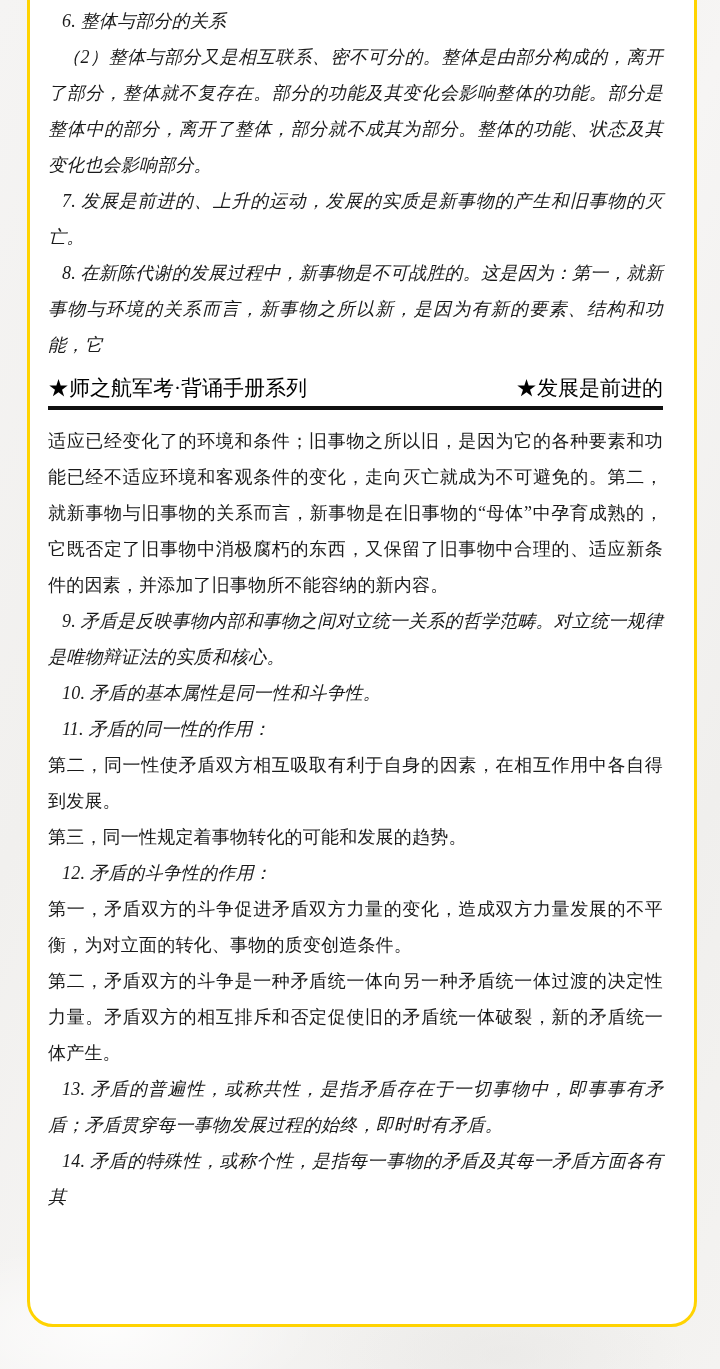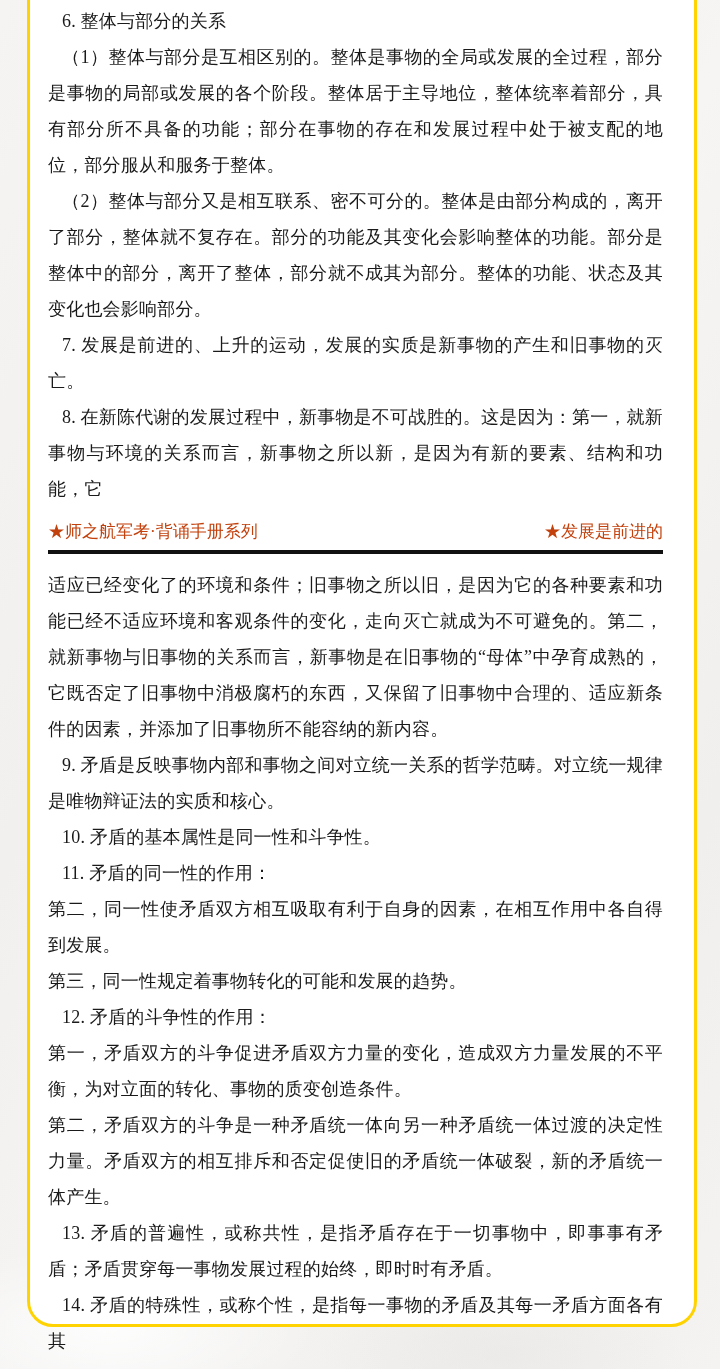--- a/index.html
+++ b/index.html
@@ -29,49 +29,48 @@
     padding: 40px 31px 0 18px;
   }
   .para {
     margin: 0;
     font-size: 18px;
     line-height: 36px;
     letter-spacing: 0.2px;
     color: #1a1a1a;
     text-align: justify;
   }
-  .para.indent { text-indent: 14px; }
+  .para.indent { text-indent: 14px; font-style: italic; }
   .page-header {
     margin-top: 13px;
     margin-bottom: 13px;
   }
   .header-row {
     display: flex;
     justify-content: space-between;
     align-items: center;
-    font-size: 17px;
+    font-size: 21px;
     line-height: 24px;
-    color: #c2410c;
+    color: #000000;
   }
   .double-rule {
     margin-top: 6px;
     height: 2px;
     border-top: 2px solid #111111;
     border-bottom: 2px solid #111111;
   }
 </style>
 </head>
 <body>
 
 <div class="card">
   <div class="content">
 
     <div>
         <p class="para indent">6. 整体与部分的关系</p>
-        <p class="para indent">（1）整体与部分是互相区别的。整体是事物的全局或发展的全过程，部分是事物的局部或发展的各个阶段。整体居于主导地位，整体统率着部分，具有部分所不具备的功能；部分在事物的存在和发展过程中处于被支配的地位，部分服从和服务于整体。</p>
         <p class="para indent">（2）整体与部分又是相互联系、密不可分的。整体是由部分构成的，离开了部分，整体就不复存在。部分的功能及其变化会影响整体的功能。部分是整体中的部分，离开了整体，部分就不成其为部分。整体的功能、状态及其变化也会影响部分。</p>
         <p class="para indent">7. 发展是前进的、上升的运动，发展的实质是新事物的产生和旧事物的灭亡。</p>
         <p class="para indent">8. 在新陈代谢的发展过程中，新事物是不可战胜的。这是因为：第一，就新事物与环境的关系而言，新事物之所以新，是因为有新的要素、结构和功能，它</p>
       </div>
 
     <div class="page-header">
       <div class="header-row">
         <span>★师之航军考·背诵手册系列</span>
         <span>★发展是前进的</span>
       </div>

